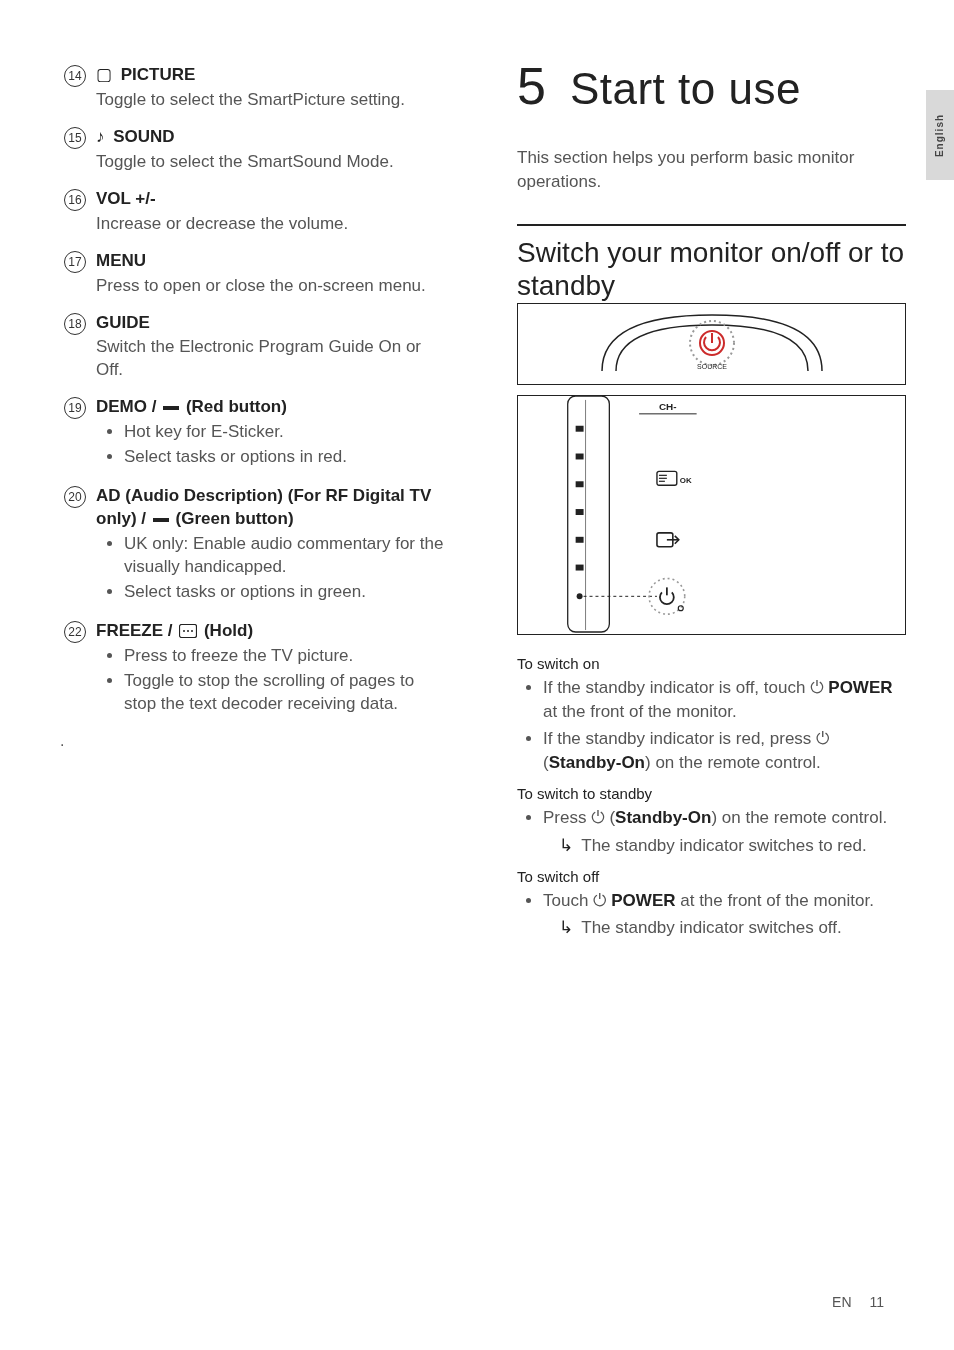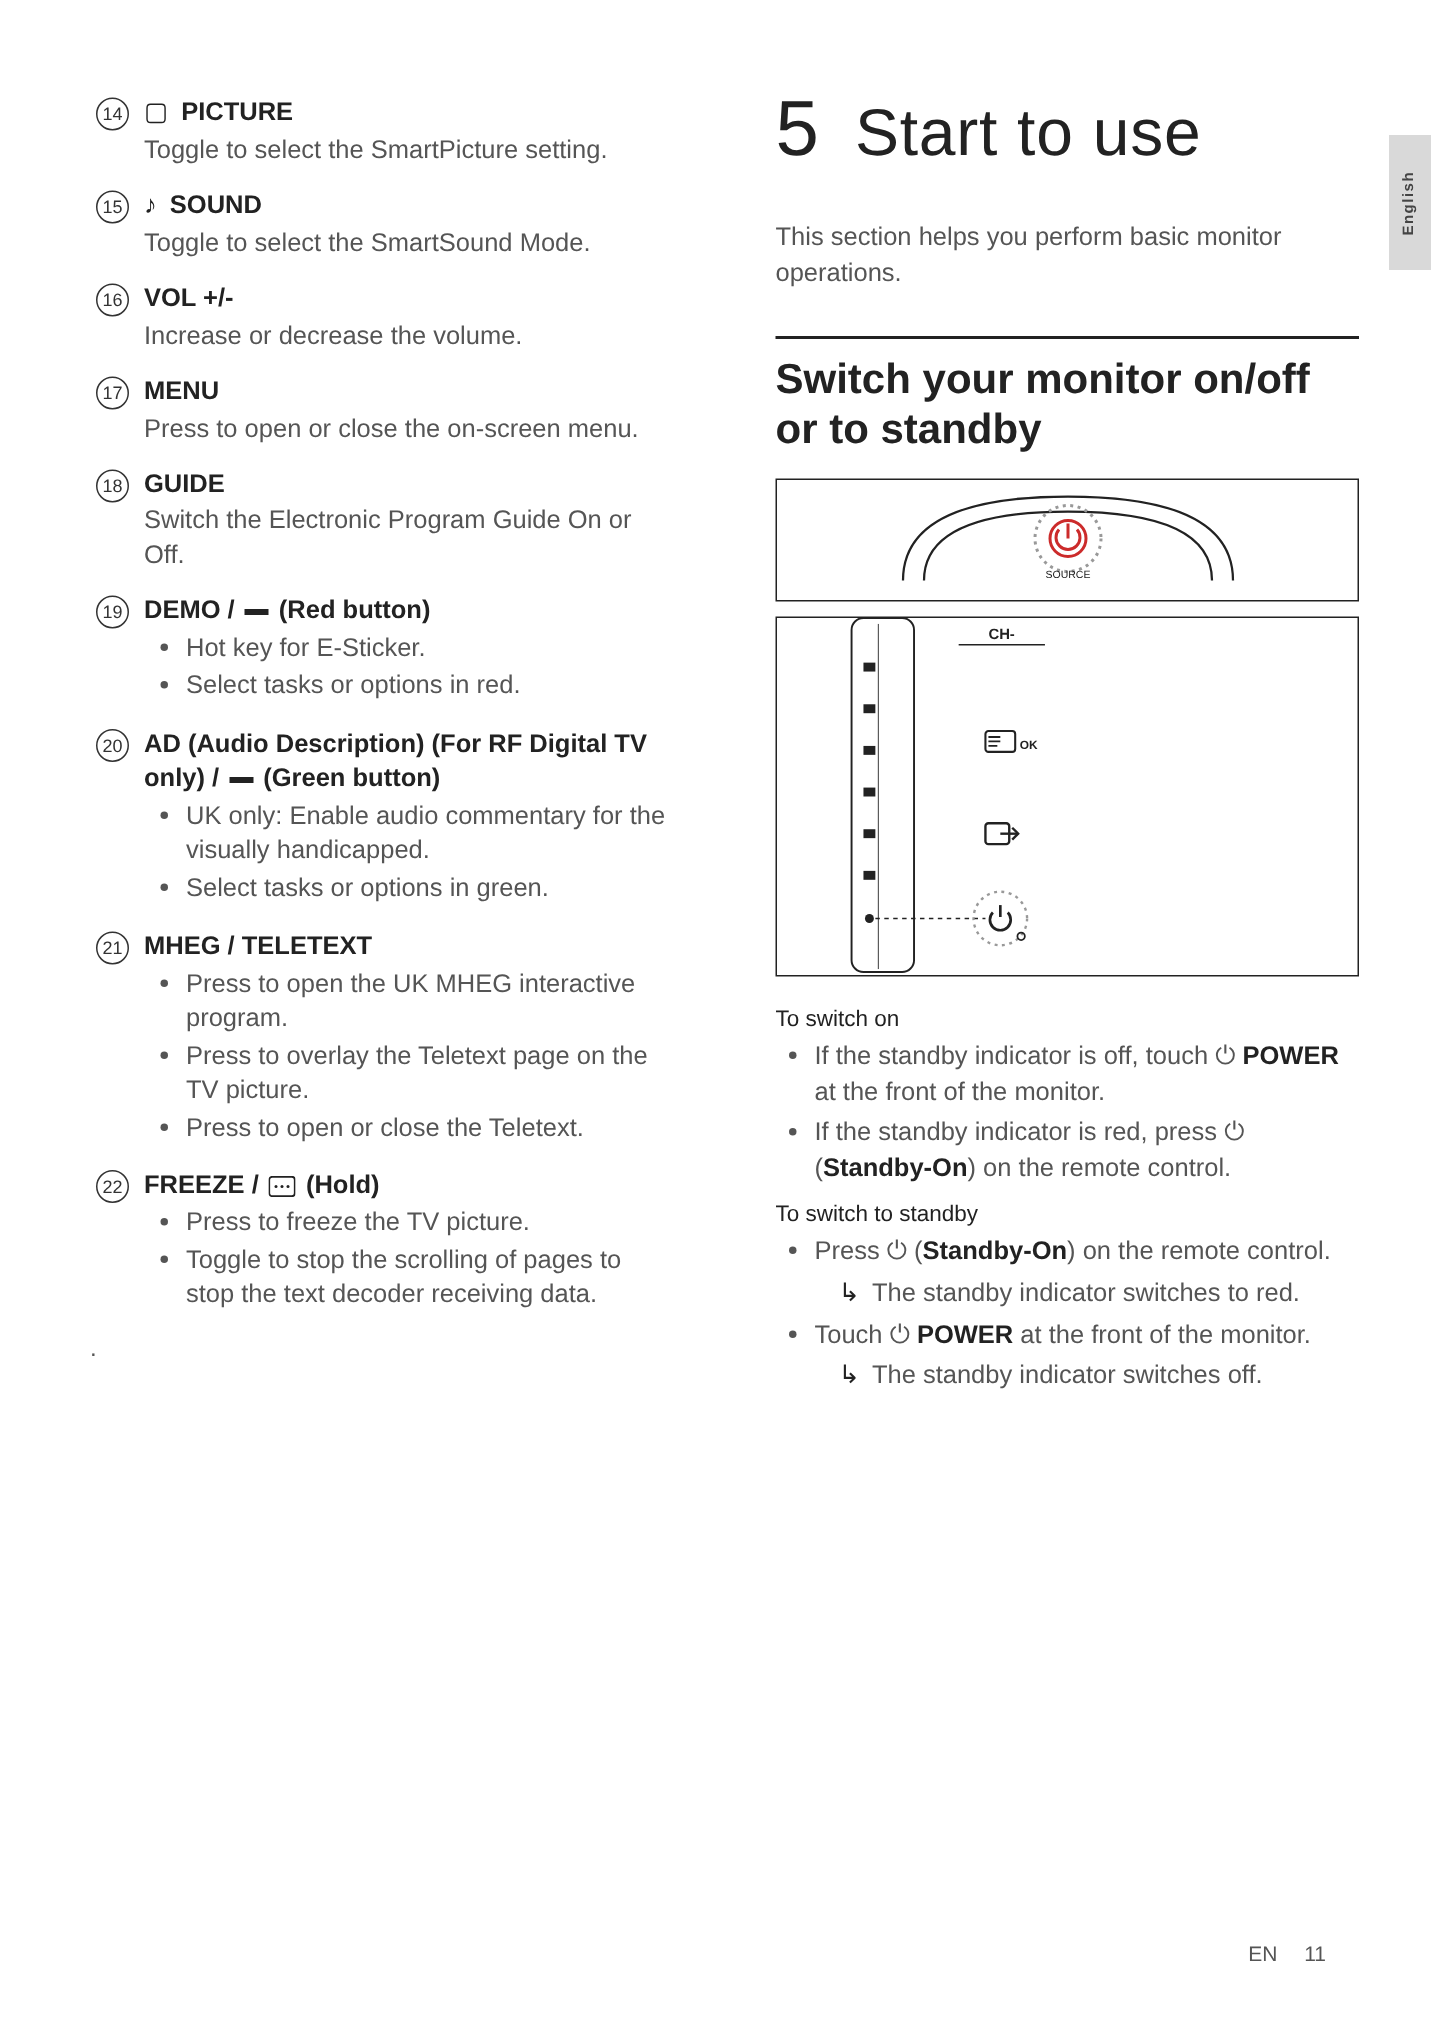--- a/index.html
+++ b/index.html
@@ -24,21 +24,21 @@
   .item ul { list-style: disc; padding-left: 28px; margin-top: 2px; color: #555; font-weight: 300; }
   .item ul li { margin-bottom: 2px; }
   .dash { display:inline-block; width:16px; height:4px; background:#222; vertical-align: middle; margin: 0 2px; }
 
   
   .chapter { display: flex; align-items: baseline; font-weight: 300; color: #222; margin-bottom: 30px; margin-top:-4px; }
   .chapter .cnum { font-size: 52px; margin-right: 24px; }
   .chapter .ctitle { font-size: 44px; letter-spacing: 0.5px; }
   .intro { font-size: 17px; color: #555; font-weight: 300; margin-bottom: 30px; line-height:1.4; }
   .section-hr { height: 2px; background: #222; margin-bottom: 10px; }
-  .section-title { font-size: 28px; font-weight: 700; color: #222; line-height: 1.2; margin-bottom: 16px; }
+  .section-title { font-size: 28px; font-weight: 400; color: #222; line-height: 1.2; }
   .diagram-top { border:1.5px solid #222; height:82px; margin-bottom:10px; display:flex; align-items:center; justify-content:center; position:relative; }
   .diagram-top svg { display:block; }
   .diagram-bottom { border:1.5px solid #222; height:240px; margin-bottom:20px; position:relative; }
 
   .subhead { font-size: 15px; font-weight: 400; color: #222; margin-top: 10px; margin-bottom: 4px; }
   .rlist { list-style: disc; padding-left: 26px; color:#555; font-size:17px; font-weight:300; line-height:1.4; }
   .rlist li { margin-bottom:4px; }
   .rlist .bold { font-weight:600; color:#222;margin-top:20px; }
   .arrow-sub { list-style:none; padding-left:16px; margin-top:4px; }
   .arrow-sub li::before { content:"↳"; margin-right:8px; color:#222; }
@@ -106,31 +106,20 @@
           <div class="num"><span>20</span></div>
           <div class="body">
             <div class="title">AD (Audio Description) (For RF Digital TV only) / <span class="dash"></span> (Green button)</div>
             <ul>
               <li>UK only: Enable audio commentary for the visually handicapped.</li>
               <li>Select tasks or options in green.</li>
             </ul>
           </div>
         </div>
         <div class="item">
-          <div class="num"><span>21</span></div>
-          <div class="body">
-            <div class="title">MHEG / TELETEXT</div>
-            <ul>
-              <li>Press to open the UK MHEG interactive program.</li>
-              <li>Press to overlay the Teletext page on the TV picture.</li>
-              <li>Press to open or close the Teletext.</li>
-            </ul>
-          </div>
-        </div>
-        <div class="item">
           <div class="num"><span>22</span></div>
           <div class="body">
             <div class="title">FREEZE / <svg class="hold-icon" width="18" height="14" viewBox="0 0 18 14">
                 <rect x="0.5" y="0.5" width="17" height="13" rx="2" fill="none" stroke="#222" stroke-width="1.2"></rect>
                 <circle cx="5" cy="7" r="1" fill="#222"></circle>
                 <circle cx="9" cy="7" r="1" fill="#222"></circle>
                 <circle cx="13" cy="7" r="1" fill="#222"></circle>
               </svg> (Hold)</div>
             <ul>
               <li>Press to freeze the TV picture.</li>
@@ -225,20 +214,21 @@
       <ul class="rlist">
         <li>
           <span>Press </span><span class="pw-icon">⏻</span>
           <span> (</span><span class="bold">Standby-On</span><span>) on the remote control.</span>
           <ul class="arrow-sub">
             <li>The standby indicator switches to red.</li>
           </ul>
         </li>
       </ul>
 
+      <div class="subhead">To switch off</div>
       <ul class="rlist">
         <li>
           <span>Touch </span><span class="pw-icon">⏻</span>
           <span class="bold"> POWER</span><span> at the front of the monitor.</span>
           <ul class="arrow-sub">
             <li>The standby indicator switches off.</li>
           </ul>
         </li>
       </ul>
 

